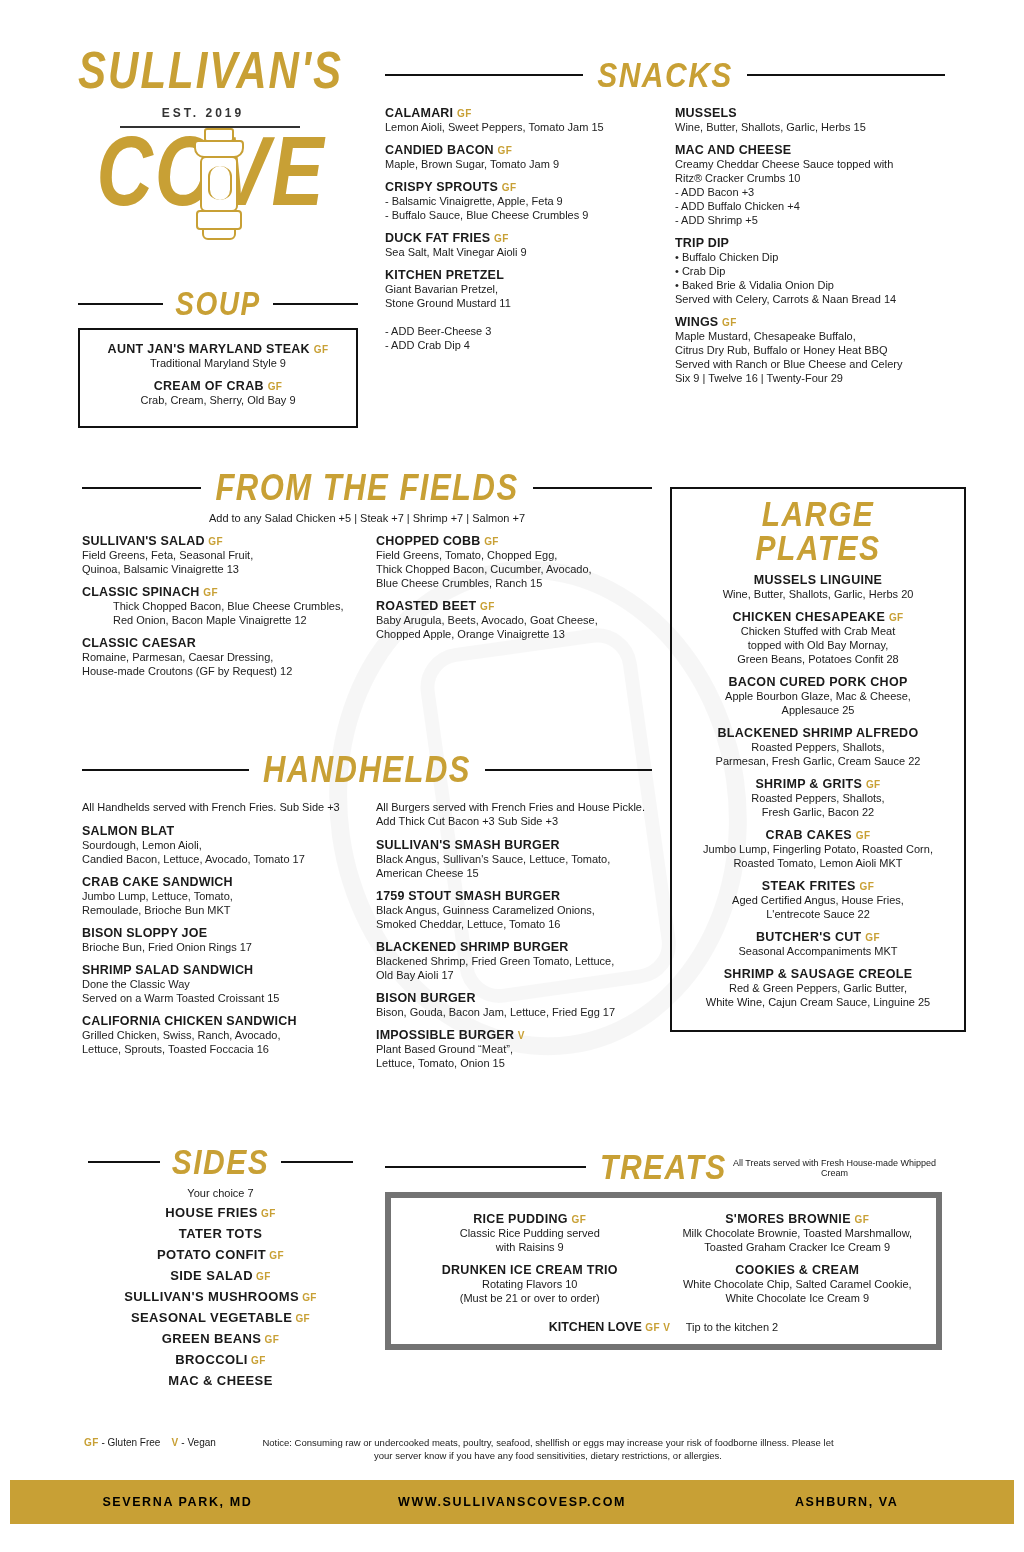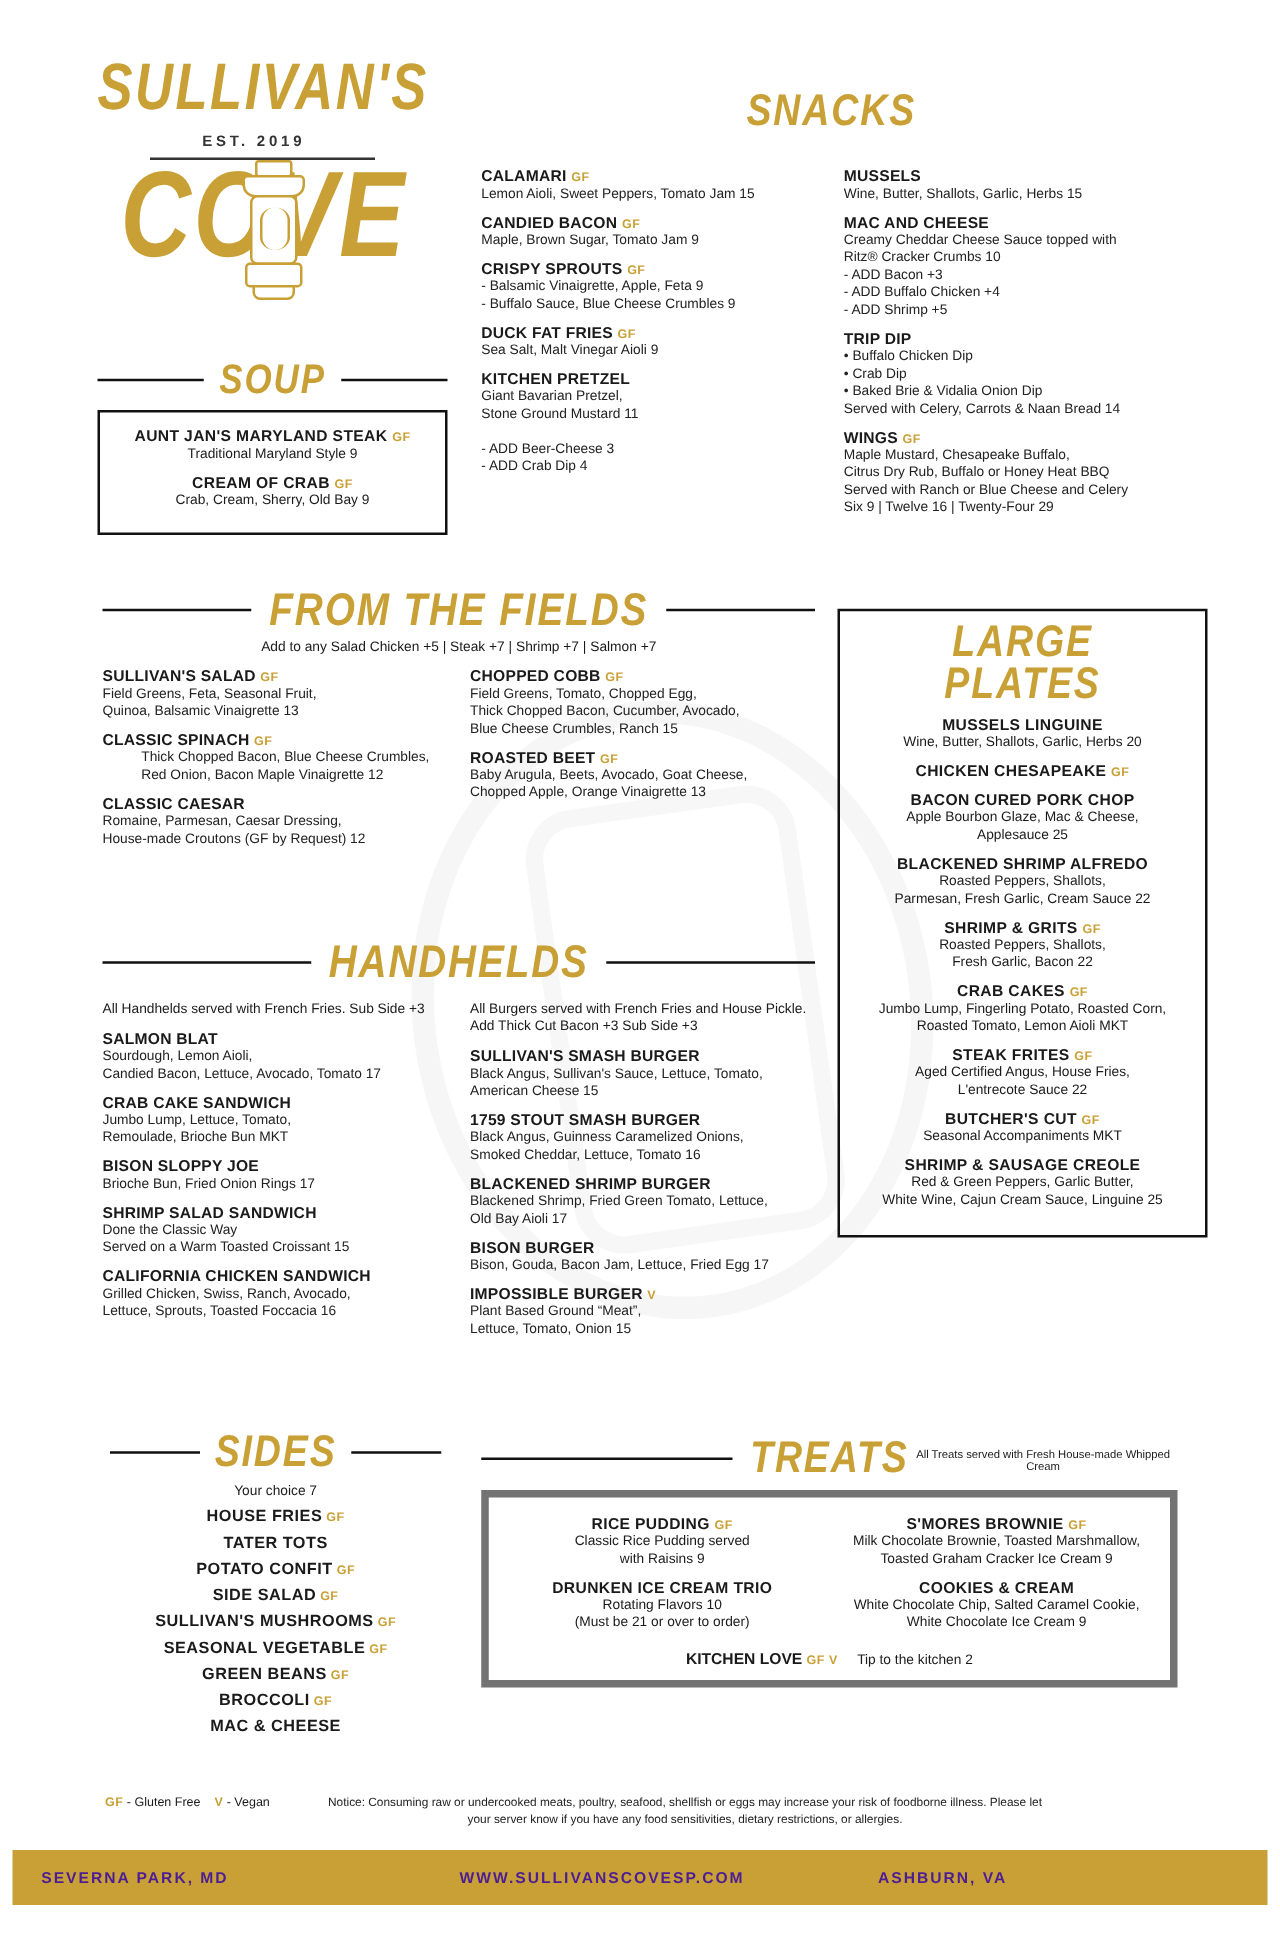--- a/index.html
+++ b/index.html
@@ -108,21 +108,21 @@
   #treats .topnote{position:absolute;right:0;top:8px;width:215px;text-align:center;font-size:9px;}
   #treats .box{border:6px solid #737373;margin-top:8px;padding:14px 10px 10px;}
   #treats .cols{display:flex;gap:10px;}
   #treats .col{width:263px;}
   #treats .kitchen{text-align:center;font-size:12.5px;font-weight:bold;margin-top:6px;}
 
   
   .legend{position:absolute;left:84px;top:1437px;font-size:10px;}
   .notice{position:absolute;left:258px;top:1436px;width:580px;text-align:center;font-size:9.5px;line-height:13px;color:#222;}
   .footbar{position:absolute;left:10px;top:1480px;width:1004px;height:44px;background:#c8a035;display:flex;align-items:center;}
-  .footbar div{flex:1;color:#4c1d95;font-weight:bold;font-size:12.5px;letter-spacing:1.6px;padding-left:23px;}
+  .footbar div{flex:1;text-align:center;color:#000000;font-weight:bold;font-size:12.5px;letter-spacing:1.6px;}
 </style>
 </head>
 <body>
 
 <div class="page">
 
   <div class="watermark"></div>
 
   <div class="logo">
     <div class="brand sullivans">SULLIVAN'S</div>
@@ -132,21 +132,21 @@
     <div class="lamp">
       <div class="top"></div>
         <div class="hood"></div>
         <div class="glass"></div>
         <div class="base"></div>
         <div class="foot"></div>
     </div>
   </div>
 
   <div id="snacks">
-    <div style="display:flex;align-items:center;gap:14px;flex-direction:column;">
+    <div style="display:flex;align-items:center;gap:14px;">
       <div class="hrule" style="flex:1;"></div>
       <div class="sec-title title">SNACKS</div>
       <div class="hrule" style="flex:1;"></div>
     </div>
     <div class="cols">
       <div class="col">
           <div class="item">
             <div class="nm"><span>CALAMARI</span> <span class="gf"> GF</span></div>
             <div class="ds" style="white-space: pre-line;">Lemon Aioli, Sweet Peppers, Tomato Jam 15</div>
           </div>
@@ -336,20 +336,23 @@
   <div id="plates">
     <div class="sec-title" style="font-size:30px;line-height:34px;">LARGE</div>
     <div class="sec-title" style="font-size:30px;line-height:34px;margin-bottom:8px;">PLATES</div>
     <div>
         <div class="c-item">
           <div class="nm"><span>MUSSELS LINGUINE</span></div>
           <div class="ds" style="white-space: pre-line;">Wine, Butter, Shallots, Garlic, Herbs 20</div>
         </div>
         <div class="c-item">
           <div class="nm"><span>CHICKEN CHESAPEAKE</span> <span class="gf"> GF</span></div>
+          <div class="ds" style="white-space: pre-line;">Chicken Stuffed with Crab Meat
+topped with Old Bay Mornay,
+Green Beans, Potatoes Confit 28</div>
         </div>
         <div class="c-item">
           <div class="nm"><span>BACON CURED PORK CHOP</span></div>
           <div class="ds" style="white-space: pre-line;">Apple Bourbon Glaze, Mac &amp; Cheese,
 Applesauce 25</div>
         </div>
         <div class="c-item">
           <div class="nm"><span>BLACKENED SHRIMP ALFREDO</span></div>
           <div class="ds" style="white-space: pre-line;">Roasted Peppers, Shallots,
 Parmesan, Fresh Garlic, Cream Sauce 22</div>

